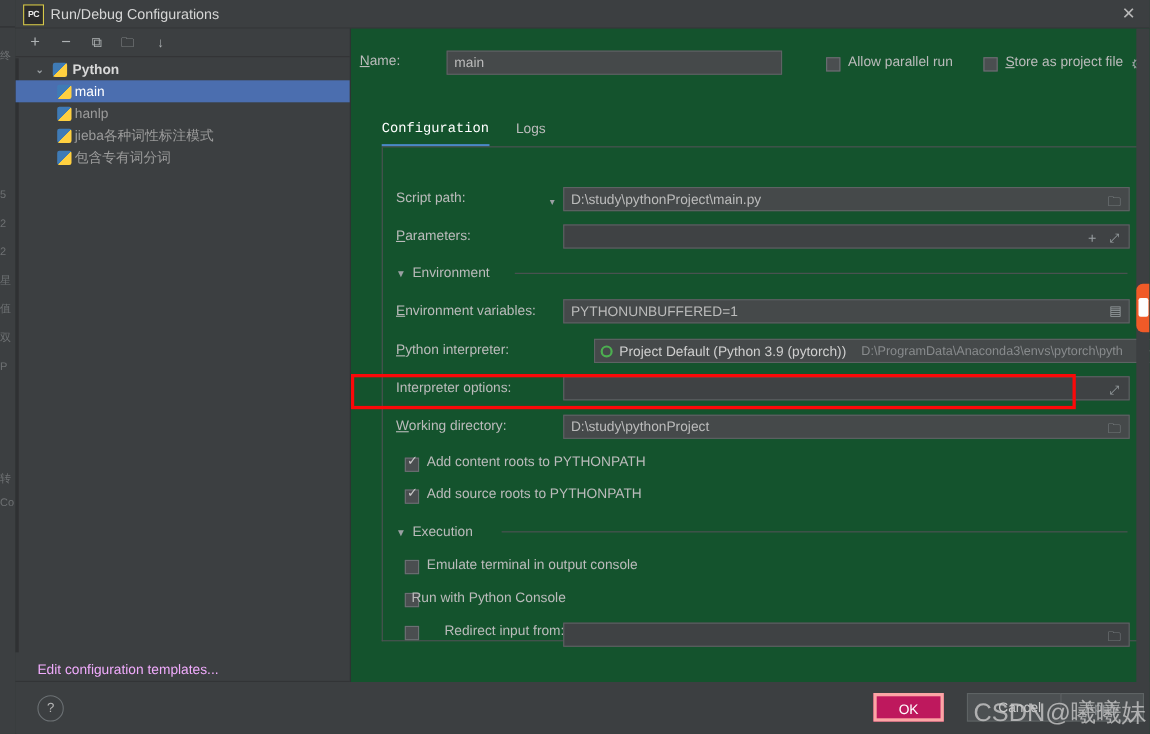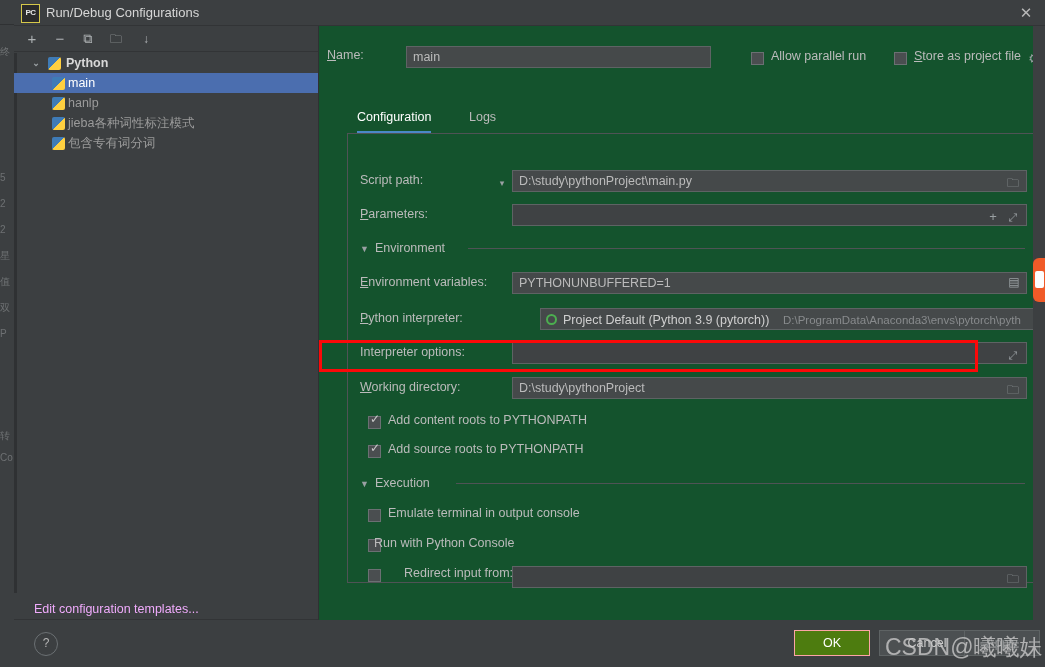--- a/index.html
+++ b/index.html
@@ -165,21 +165,21 @@
   }
   #helpbtn{
     position:absolute;left:20px;top:12px;width:22px;height:22px;border-radius:50%;
     border:1px solid #6b7073;color:#b6b6b6;font-size:12px;line-height:20px;
     text-align:center;cursor:default;
   }
   .dlgbtn{
     position:absolute;top:10px;height:26px;line-height:24px;text-align:center;
     font-size:12.5px;box-sizing:border-box;cursor:default;
   }
-  #ok-btn{left:780px;width:76px;background:#4d7c0f;border:1px solid #fca5a5;color:#ffffff;}
+  #ok-btn{left:780px;width:64px;background:#be185d;border:3px solid #fca5a5;color:#ffffff;}
   #cancel-btn{left:865px;width:96px;background:#4c5052;border:1px solid #5e6364;color:#cacaca;}
   #apply-btn{left:950px;width:76px;background:#4c5052;border:1px solid #5e6364;color:#8b8f91;}
   #tree-scroll-left{
     position:absolute;left:0;top:27px;width:3px;height:540px;background:#2f3133;
   }
 
   
   #orange-badge{
     position:absolute;right:0;top:258px;width:12px;height:44px;z-index:5;
     background:#f05a28;border-radius:6px 0 0 6px;overflow:hidden;
@@ -274,21 +274,21 @@
     <div class="field" id="name-field">main</div>
 
     <div class="cbx" style="left:432px;top:26px;"></div>
     <div class="cbxlabel" style="left:452px;top:23px;">Allow parallel run</div>
 
     <div class="cbx" style="left:575px;top:26px;"></div>
     <div class="cbxlabel" style="left:595px;top:23px;"><u>S</u>tore as project file</div>
     <div class="fldicon" style="left:708px;top:23px;width:14px;font-size:13px;">⚙</div>
 
     <div id="tabs">
-      <div class="tab active" style="left:10px;">Configuration</div>
+      <div class="tab active" style="left:0;font-family:Liberation Mono, monospace;">Configuration</div>
       <div class="tab" style="left:122px;">Logs</div>
     </div>
     <div id="tabline"></div>
 
     <div id="configbox">
 
       <div class="flabel" style="position:absolute;left:12px;top:39px;">Script path:</div>
       <div class="fldicon" style="left:147px;top:39px;width:14px;font-size:9px;">▾</div>
       <div class="field" style="left:164px;top:36px;width:515px;">D:\study\pythonProject\main.py</div>
       <div class="fldicon" style="left:657px;top:39px;width:16px;font-size:12px;">🗀</div>

